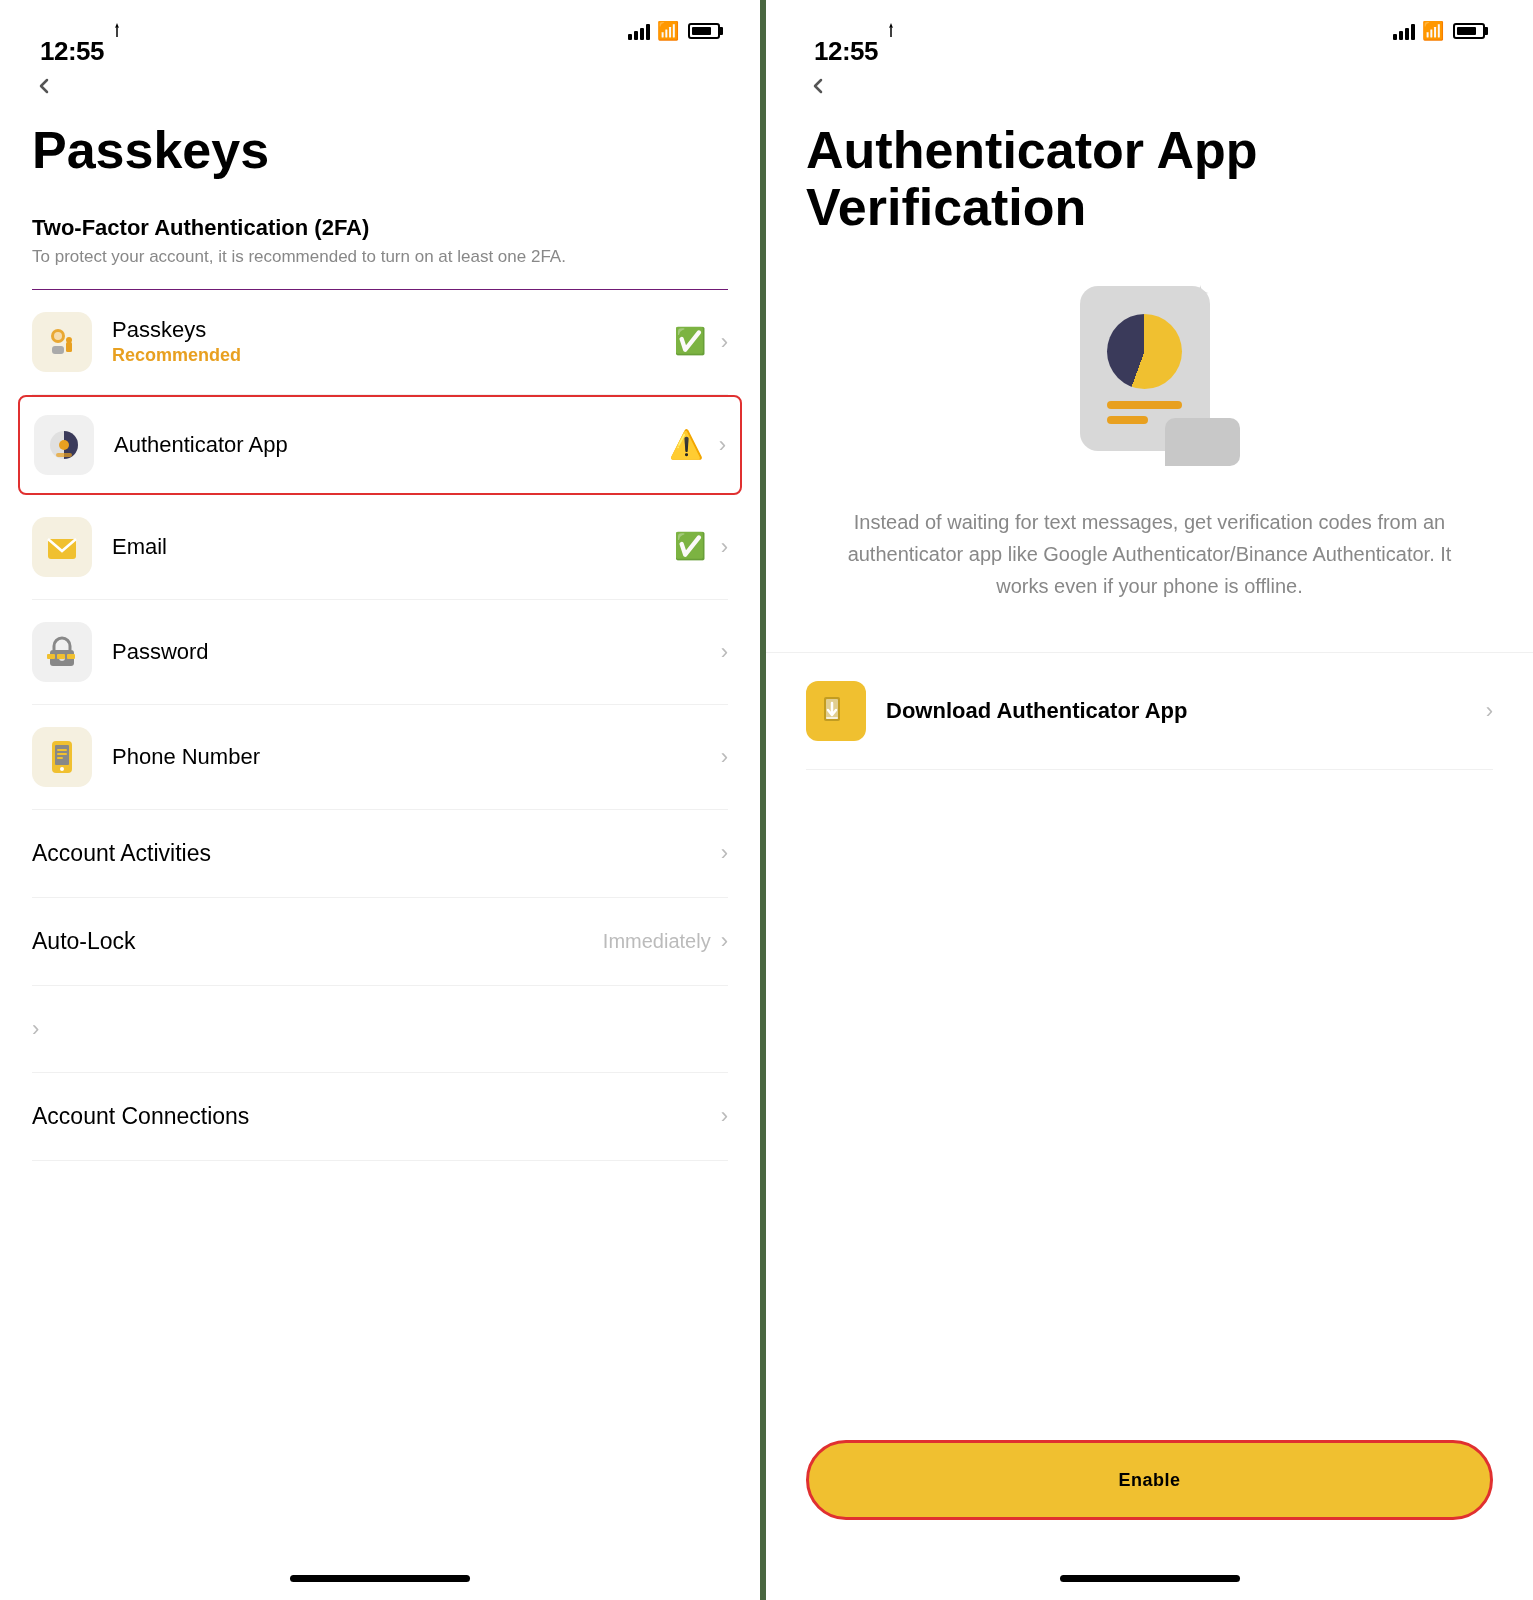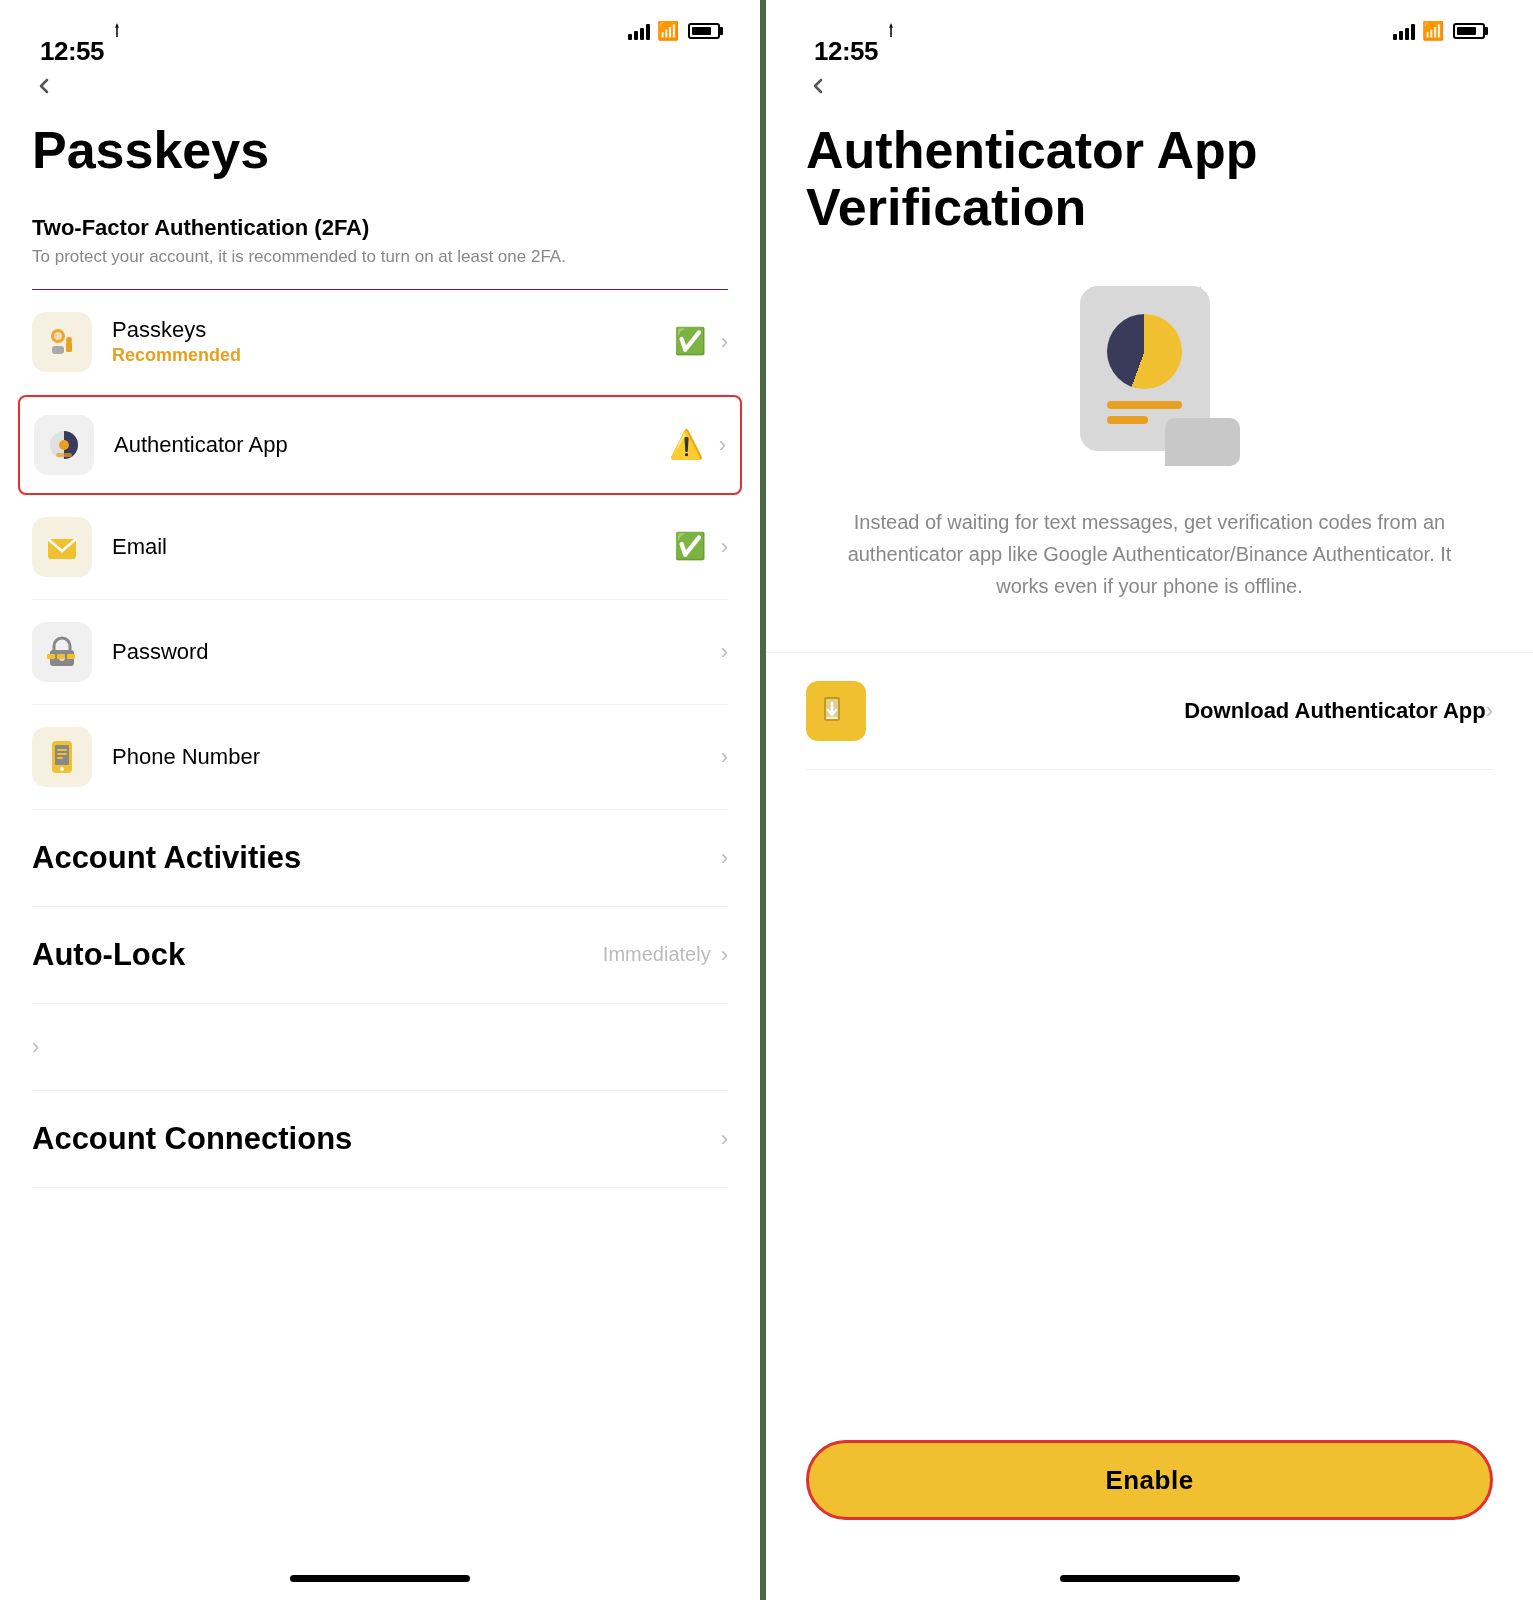--- a/index.html
+++ b/index.html
@@ -206,22 +206,22 @@
 
     
     .menu-item {
       display: flex;
       align-items: center;
       padding: 30px 0;
       border-bottom: 1px solid #f0f0f0;
       cursor: pointer;
     }
     .menu-item-label {
-      font-size: 31px;
-      font-weight: 700;
+      font-size: 23px;
+      font-weight: 400;
       color: #000;
       flex: 1;
     }
     .menu-item-value {
       font-size: 20px;
       color: #bbb;
       margin-right: 10px;
     }
     .menu-item-chevron {
       color: #bbb;
@@ -279,21 +279,20 @@
       background: #f0f0f0;
       margin: 0 -40px;
     }
 
     .download-row {
       display: flex;
       align-items: center;
       padding: 28px 0;
       border-bottom: 1px solid #f0f0f0;
       cursor: pointer;
-      text-align: right;
     }
     .download-icon {
       width: 60px;
       height: 60px;
       background: #f0c030;
       border-radius: 12px;
       display: flex;
       align-items: center;
       justify-content: center;
       margin-right: 20px;
@@ -316,21 +315,21 @@
       bottom: 80px;
       left: 40px;
       right: 40px;
     }
     .enable-btn {
       width: 100%;
       height: 80px;
       background: #f0c030;
       border: 3px solid #e03030;
       border-radius: 40px;
-      font-size: 26px;
+      font-size: 18px;
       font-weight: 700;
       color: #000;
       cursor: pointer;
       display: flex;
       align-items: center;
       justify-content: center;
       letter-spacing: 0.5px;
     }
   </style>
 </head>

